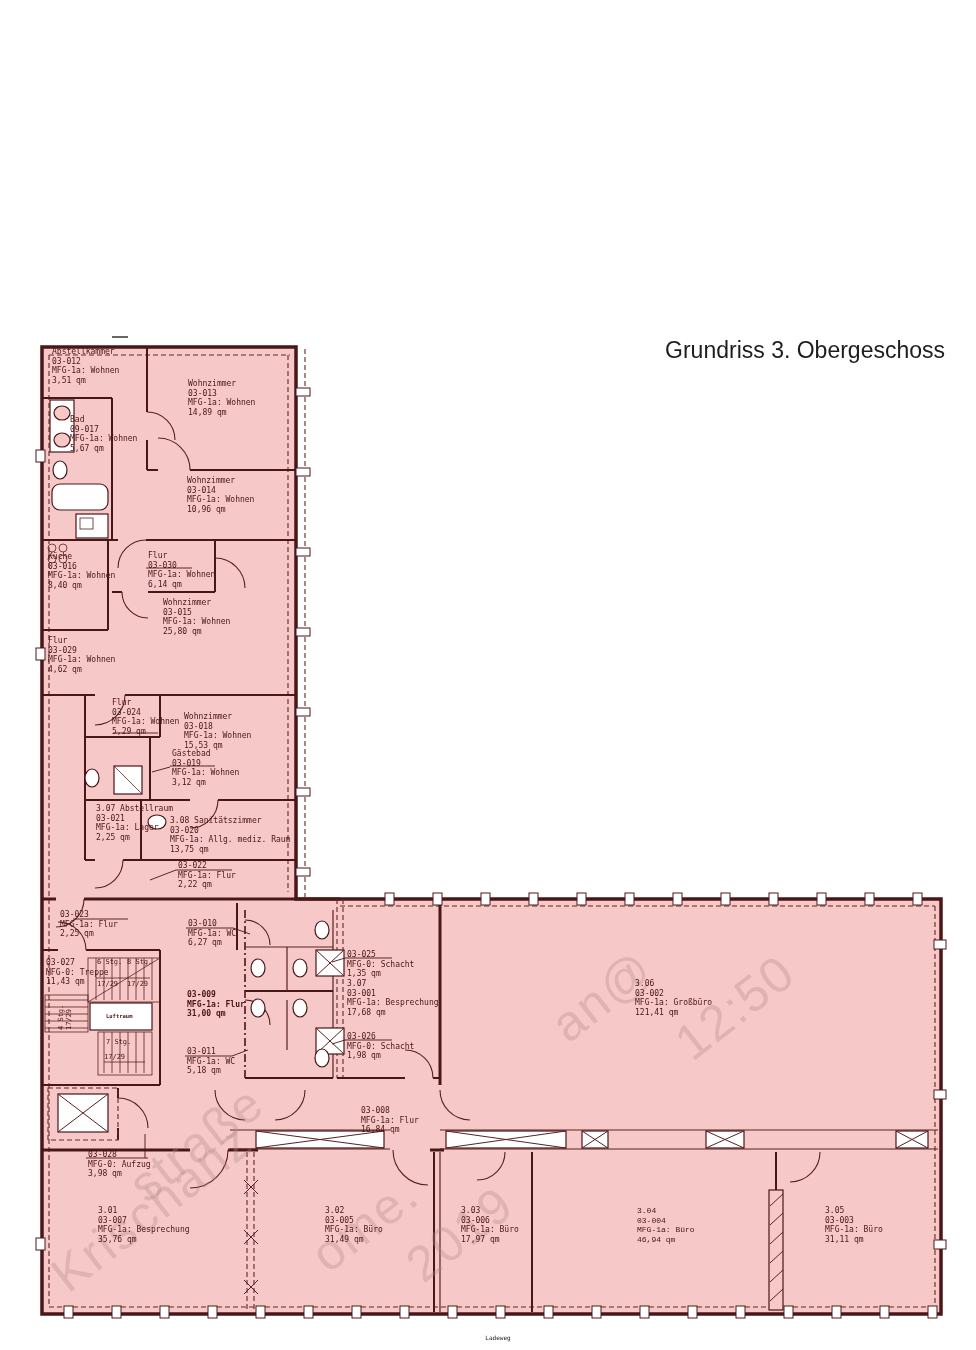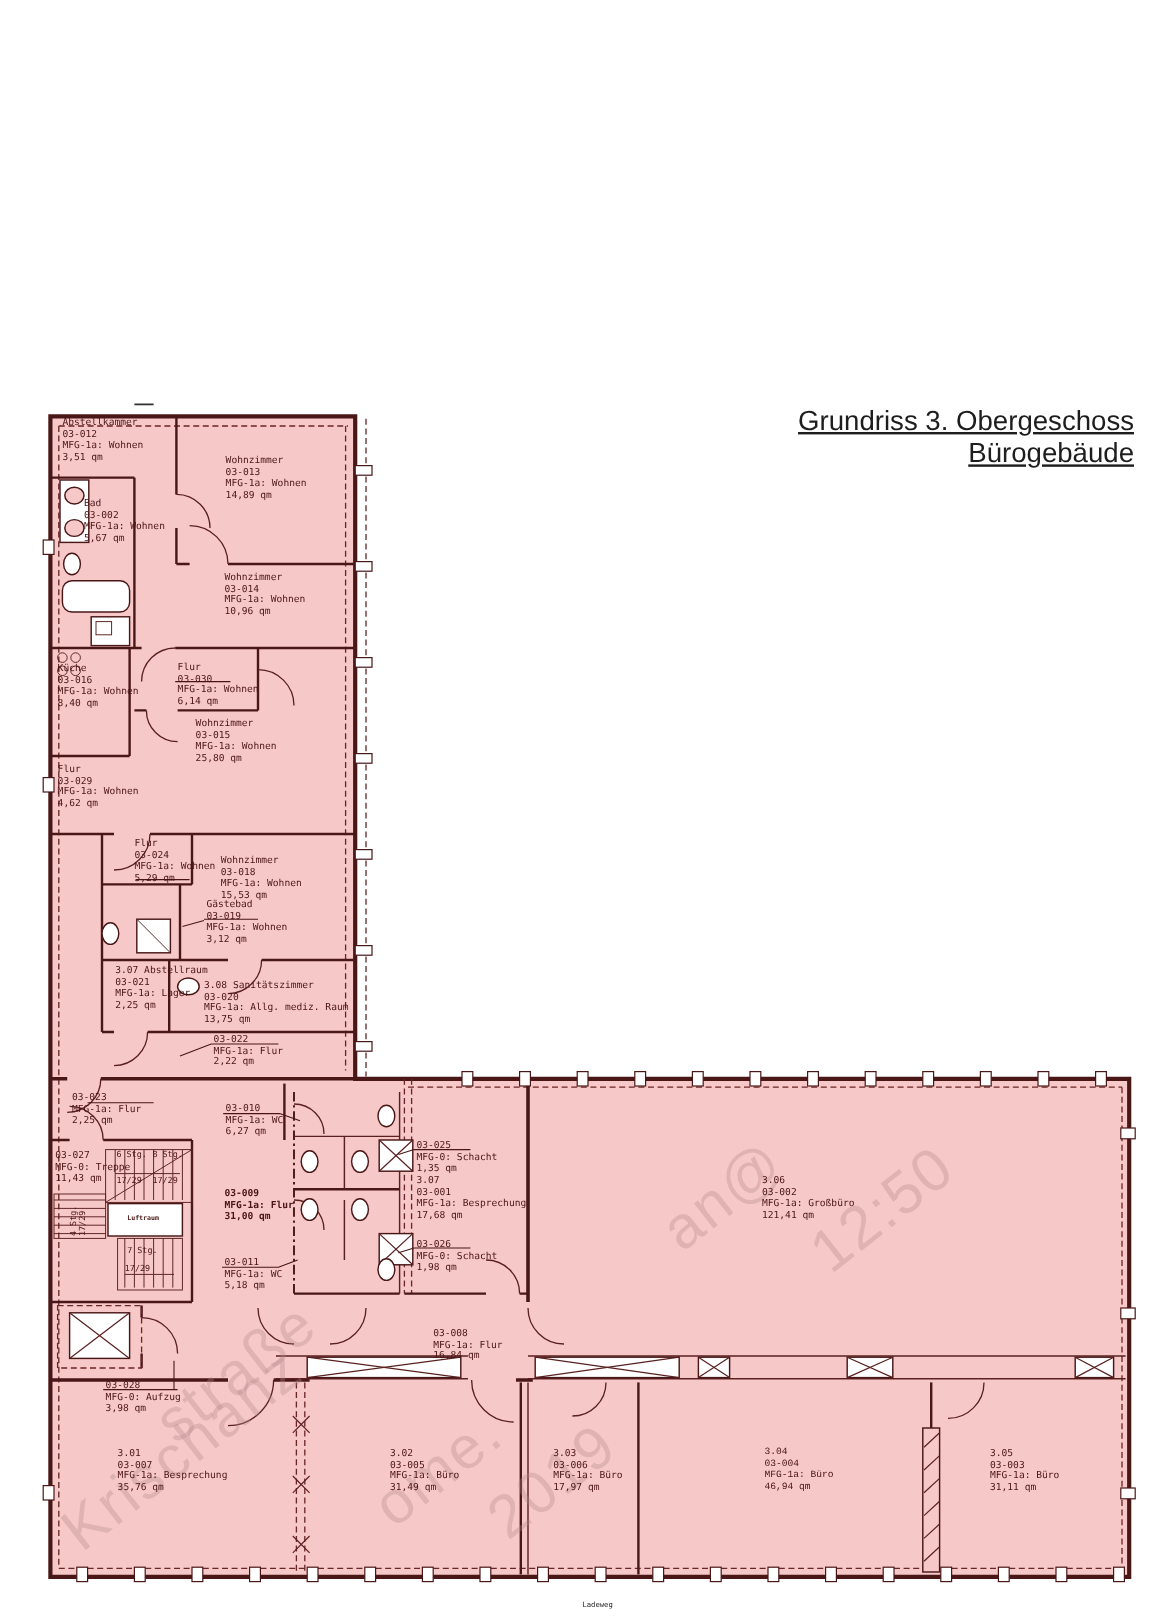--- a/index.html
+++ b/index.html
@@ -13,21 +13,21 @@
   .thin{stroke:#5a2020;stroke-width:.8;fill:none;}
   .dash{stroke:#6b2525;stroke-width:1.1;fill:none;stroke-dasharray:5,3;}
   .dashdot{stroke:#4a1717;stroke-width:1.6;fill:none;stroke-dasharray:8,3,2,3;}
   .win{fill:#ffffff;stroke:#4a1717;stroke-width:1;}
   .fix{fill:#f7c8c8;stroke:#4a1717;stroke-width:1.2;}
   .fixw{fill:#ffffff;stroke:#4a1717;stroke-width:1.2;}
   .arc{stroke:#5a2020;stroke-width:1.1;fill:none;}
   .leader{stroke:#4a1414;stroke-width:.9;fill:none;}
   .xline{stroke:#5a2020;stroke-width:1;fill:none;}
   .title{position:absolute;right:31px;top:337px;text-align:right;color:#1d1d1d;
-         font-family:"Liberation Sans",sans-serif;font-size:23px;line-height:27px;text-decoration:underline;}
+         font-family:"Liberation Sans",sans-serif;font-size:23px;line-height:27px;}
   .room-label{position:absolute;white-space:pre-line;color:#4a1414;
          font:400 8px/9.5px "DejaVu Sans Mono",monospace;z-index:5;}
   .annot{position:absolute;white-space:pre-line;color:#4a1414;
          font:400 7px/8px "DejaVu Sans Mono",monospace;z-index:5;}
   .annot.small{font-size:5.5px;line-height:6px;font-weight:700;}
   .annot.rot{transform:rotate(-90deg);transform-origin:left top;}
   .wm{position:absolute;font-family:"Liberation Sans",sans-serif;font-weight:400;
       color:rgba(178,136,136,.33);letter-spacing:2px;transform:rotate(-38deg);
       transform-origin:left top;z-index:3;pointer-events:none;}
   .footer{position:absolute;left:468px;top:1334px;width:60px;text-align:center;
@@ -277,42 +277,41 @@
       <path class="leader" d="M186,928 H233 M233,928 L250,934"></path>
       <path class="leader" d="M185,1056 H232 M232,1056 L248,1050"></path>
       <path class="leader" d="M345,958 H392 M332,962 L345,958"></path>
       <path class="leader" d="M345,1040 H392 M332,1044 L345,1040"></path>
       <path class="leader" d="M86,1158 H148 M145,1158 V1134"></path>
     </g>
   </svg>
 
   <div class="title">
     <div>Grundriss 3. Obergeschoss</div>
-    <div>Bürogebäude</div>
   </div>
 
   <div id="watermarks">
       <div class="wm" style="left: 40px; top: 1258px; font-size: 50px;">Krischanz</div>
       <div class="wm" style="left: 118px; top: 1168px; font-size: 50px;">straße</div>
       <div class="wm" style="left: 300px; top: 1238px; font-size: 50px;">ome.</div>
       <div class="wm" style="left: 395px; top: 1248px; font-size: 50px;">2019</div>
       <div class="wm" style="left: 540px; top: 1008px; font-size: 50px;">an@</div>
       <div class="wm" style="left: 664px; top: 1026px; font-size: 50px;">12:50</div>
     </div>
   <div id="labels">
       <div class="room-label" style="left: 52px; top: 347px;">Abstellkammer
 03-012
 MFG-1a: Wohnen
 3,51 qm</div>
       <div class="room-label" style="left: 188px; top: 379px;">Wohnzimmer
 03-013
 MFG-1a: Wohnen
 14,89 qm</div>
       <div class="room-label" style="left: 70px; top: 415px;">Bad
-03-002
+09-017
 MFG-1a: Wohnen
 5,67 qm</div>
       <div class="room-label" style="left: 187px; top: 476px;">Wohnzimmer
 03-014
 MFG-1a: Wohnen
 10,96 qm</div>
       <div class="room-label" style="left: 48px; top: 552px;">Küche
 03-016
 MFG-1a: Wohnen
 8,40 qm</div>

